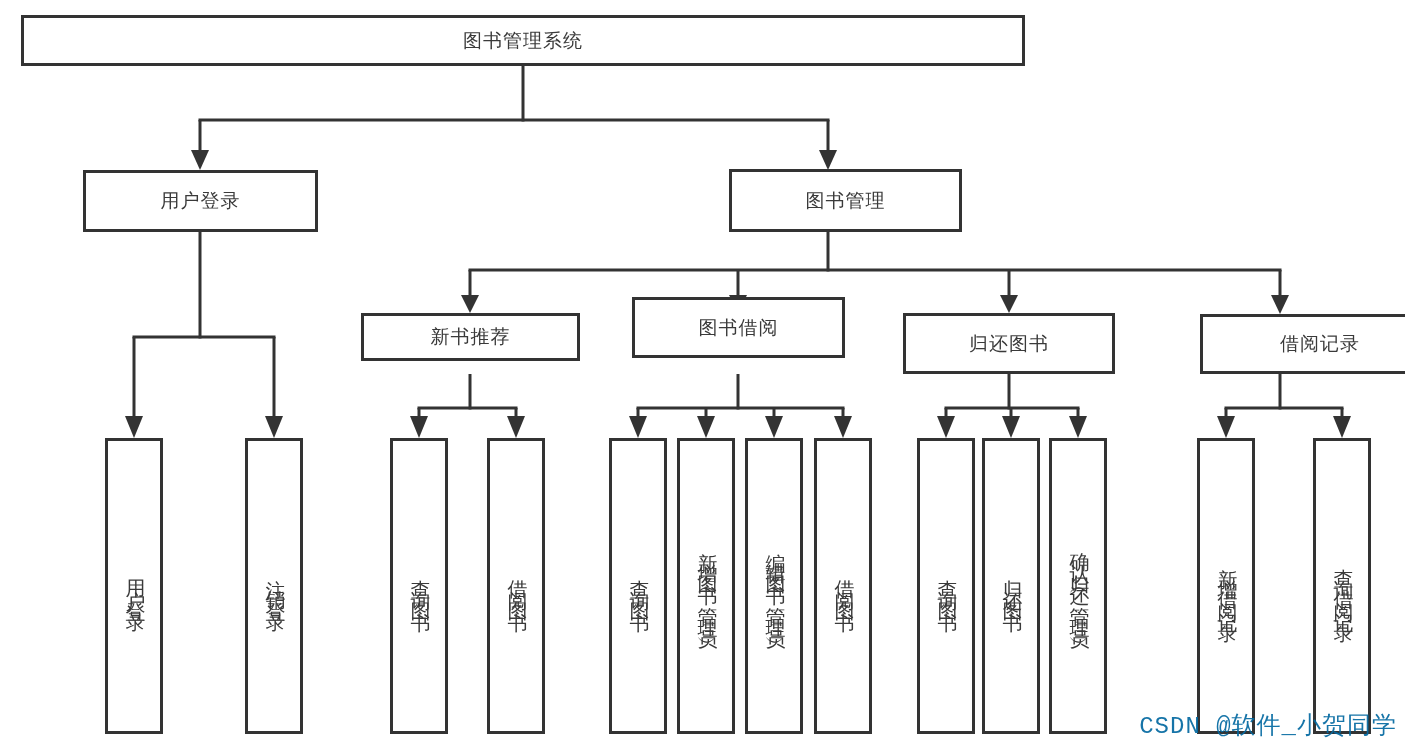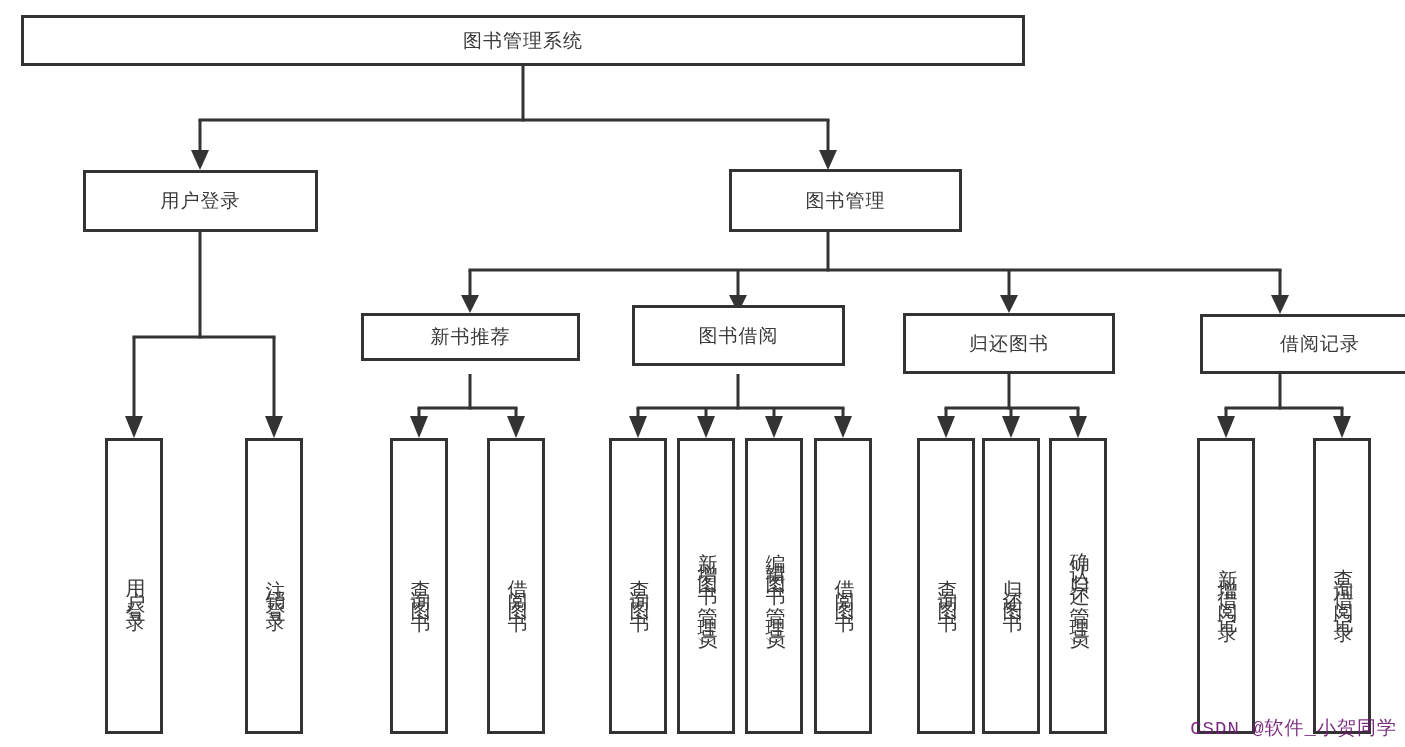--- a/index.html
+++ b/index.html
@@ -30,22 +30,22 @@
     letter-spacing: 11px;
     line-height: 1;
     width: 58px;
     top: 438px;
     height: 296px;
   }
   .watermark {
     position: absolute;
     right: 8px;
     bottom: 6px;
-    font-size: 19px;
-    color: #701a75;
+    font-size: 24px;
+    color: #0369a1;
     opacity: 0.92;
     letter-spacing: 1px;
     white-space: nowrap;
     z-index: 5;
   }
 </style>
 </head>
 <body>
 
 <div id="canvas">
@@ -111,21 +111,21 @@
     <line x1="1342" y1="408" x2="1342" y2="418"></line>
     <polygon points="1333,416 1351,416 1342,438" stroke="none"></polygon>
   </svg>
 
   <div class="node h-node" style="left:21px; top:15px; width:1004px; height:51px;">图书管理系统</div>
 
   <div class="node h-node" style="left:83px; top:170px; width:235px; height:62px;">用户登录</div>
   <div class="node h-node" style="left:712px; top:169px; width:233px; height:63px;margin-left:17px;">图书管理</div>
 
   <div class="node h-node" style="left:361px; top:313px; width:219px; height:48px;">新书推荐</div>
-  <div class="node h-node" style="left:632px; top:305px; width:213px; height:61px;">图书借阅</div>
+  <div class="node h-node" style="left:632px; top:297px; width:213px; height:61px;">图书借阅</div>
   <div class="node h-node" style="left:903px; top:313px; width:212px; height:61px;">归还图书</div>
   <div class="node h-node" style="left:1172px; top:314px; width:240px; height:60px;margin-left:28px;">借阅记录</div>
 
   <div class="node leaf" style="left:105px;">用户登录</div>
   <div class="node leaf" style="left:245px;">注销登录</div>
 
   <div class="node leaf" style="left:390px;">查询图书</div>
   <div class="node leaf" style="left:487px;">借阅图书</div>
 
   <div class="node leaf" style="left:609px;">查询图书</div>

